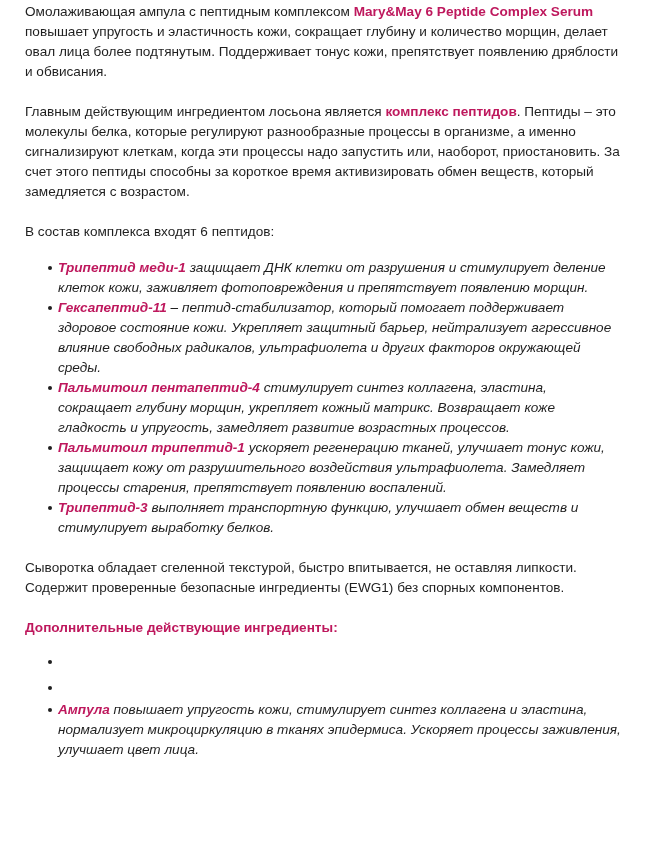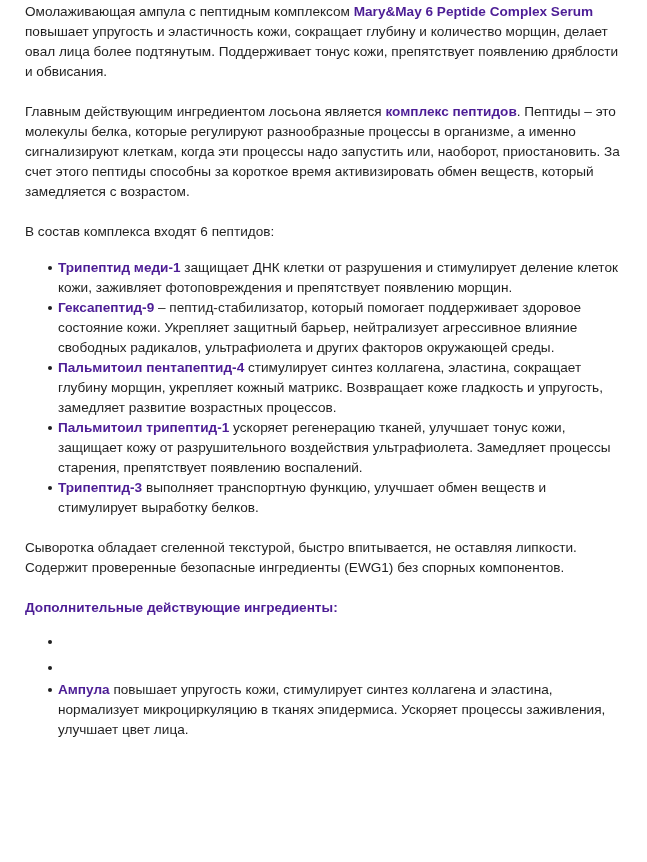--- a/index.html
+++ b/index.html
@@ -18,26 +18,27 @@
     }
     .content {
       padding: 0 24px 0 25px;
       padding-top: 2px;
     }
     p {
       margin: 0 0 20px 0;
     }
     b {
       font-weight: bold;
-      color: #4c1d95;
+      color: #be185d;
     }
     ul {
       margin: 0 0 20px 0;
       padding: 0 0 0 33px;
       list-style: none;
+      font-style: italic;
     }
     li {
       position: relative;
       padding-left: 0;
     }
     li::before {
       content: "";
       position: absolute;
       left: -10px;
       top: 8px;
@@ -61,21 +62,21 @@
 
   <p id="p1"><span>Омолаживающая ампула с пептидным комплексом </span><b>Mary&amp;May 6 Peptide Complex Serum</b><span> повышает упругость и эластичность кожи, сокращает глубину и количество морщин, делает овал лица более подтянутым. Поддерживает тонус кожи, препятствует появлению дряблости и обвисания.</span></p>
 
 
   <p><span>Главным действующим ингредиентом лосьона является </span><b>комплекс пептидов</b><span>. Пептиды – это молекулы белка, которые регулируют разнообразные процессы в организме, а именно сигнализируют клеткам, когда эти процессы надо запустить или, наоборот, приостановить. За счет этого пептиды способны за короткое время активизировать обмен веществ, который замедляется с возрастом.</span></p>
 
   <p class="para-heading" style="margin-bottom:16px;">В состав комплекса входят 6 пептидов:</p>
 
   <ul>
     <li><b>Трипептид меди-1</b><span> защищает ДНК клетки от разрушения и стимулирует деление клеток кожи, заживляет фотоповреждения и препятствует появлению морщин.</span></li>
-    <li><b>Гексапептид-9</b><span> – пептид-стабилизатор, который помогает поддерживает здоровое состояние кожи. Укрепляет защитный барьер, нейтрализует агрессивное влияние свободных радикалов, ультрафиолета и других факторов окружающей среды.</span></li>
+    <li><b>Гексапептид-11</b><span> – пептид-стабилизатор, который помогает поддерживает здоровое состояние кожи. Укрепляет защитный барьер, нейтрализует агрессивное влияние свободных радикалов, ультрафиолета и других факторов окружающей среды.</span></li>
     <li><b>Пальмитоил пентапептид-4</b><span> стимулирует синтез коллагена, эластина, сокращает глубину морщин, укрепляет кожный матрикс. Возвращает коже гладкость и упругость, замедляет развитие возрастных процессов.</span></li>
     <li><b>Пальмитоил трипептид-1</b><span> ускоряет регенерацию тканей, улучшает тонус кожи, защищает кожу от разрушительного воздействия ультрафиолета. Замедляет процессы старения, препятствует появлению воспалений.</span></li>
     <li><b>Трипептид-3</b><span> выполняет транспортную функцию, улучшает обмен веществ и стимулирует выработку белков.</span></li>
   </ul>
 
   <p>Сыворотка обладает сгеленной текстурой, быстро впитывается, не оставляя липкости. Содержит проверенные безопасные ингредиенты (EWG1) без спорных компонентов.</p>
 
   <p style="margin-bottom:14px;"><b>Дополнительные действующие ингредиенты:</b></p>
 
   <ul>

